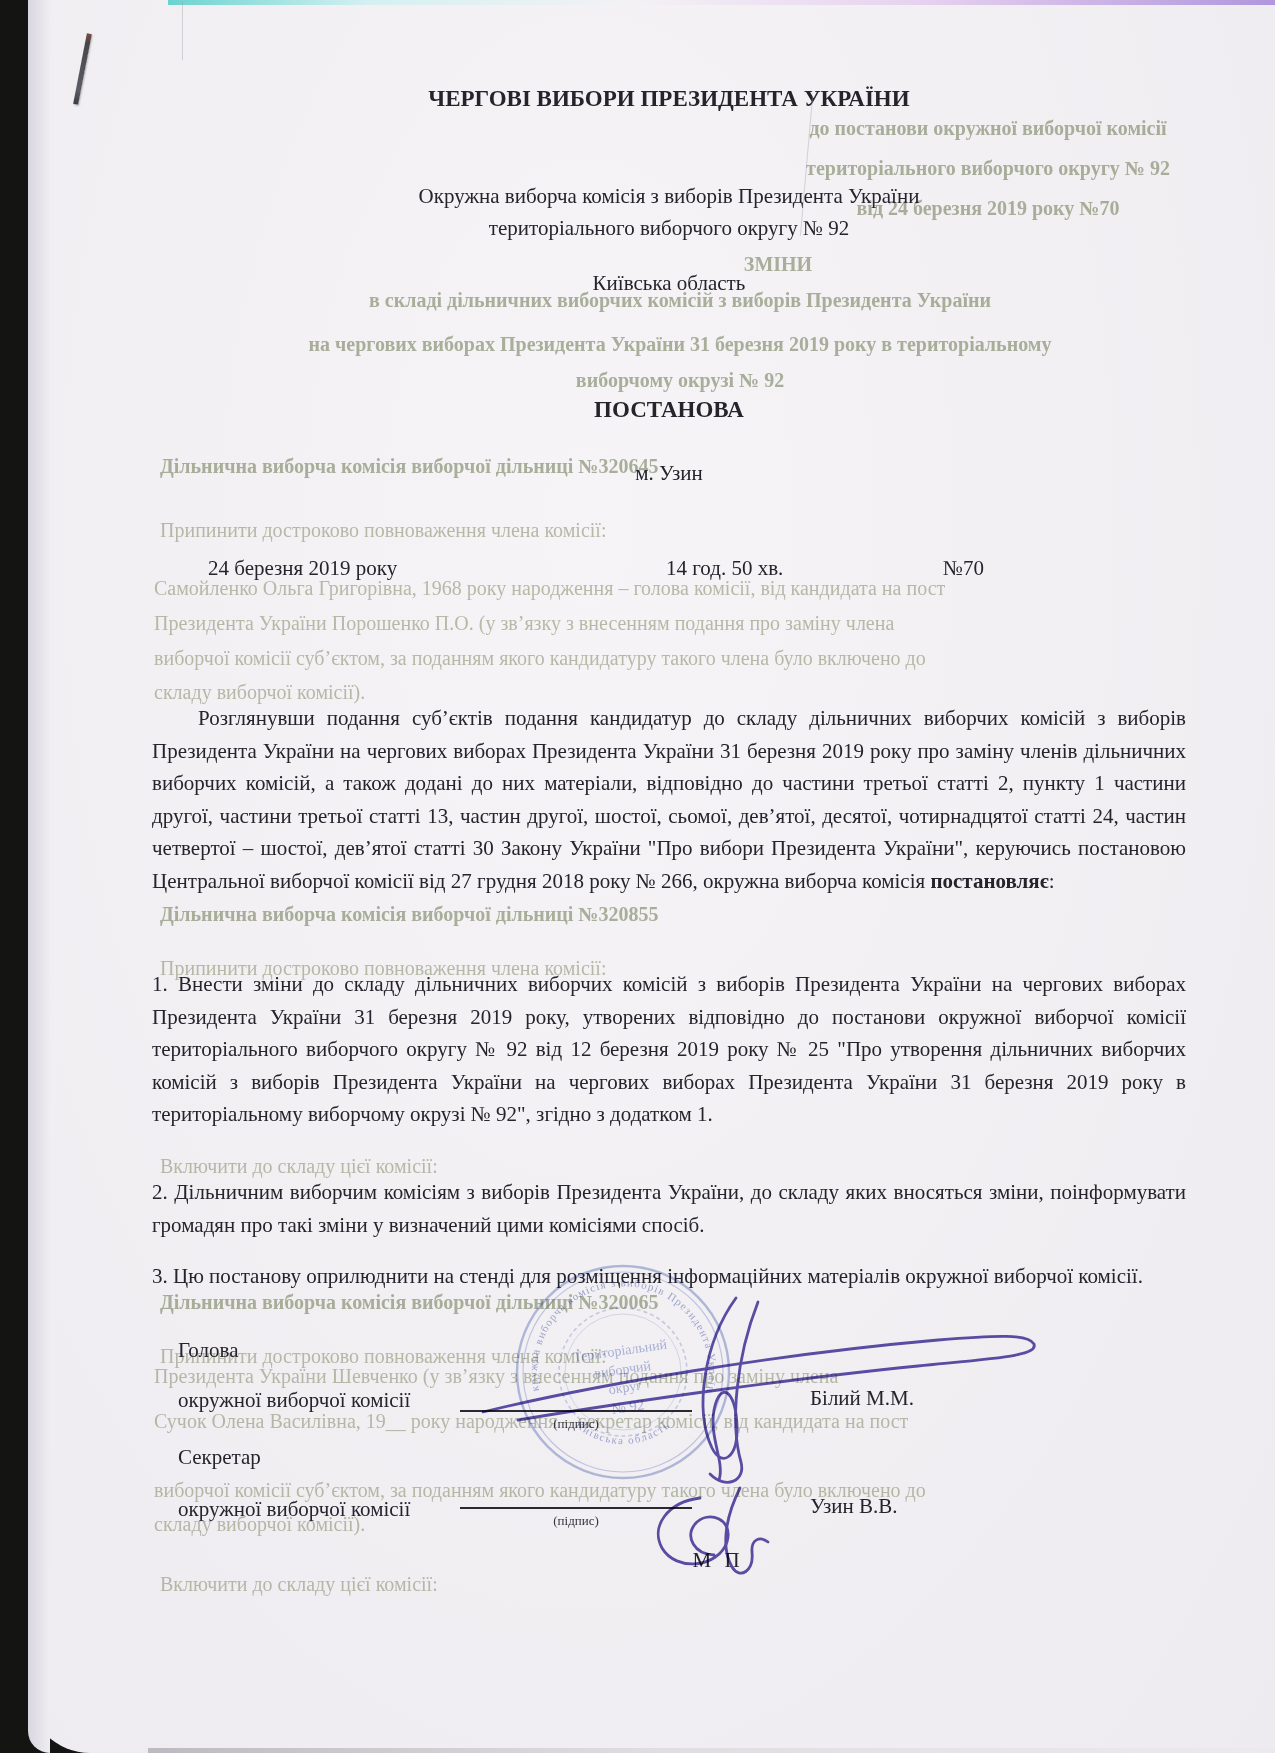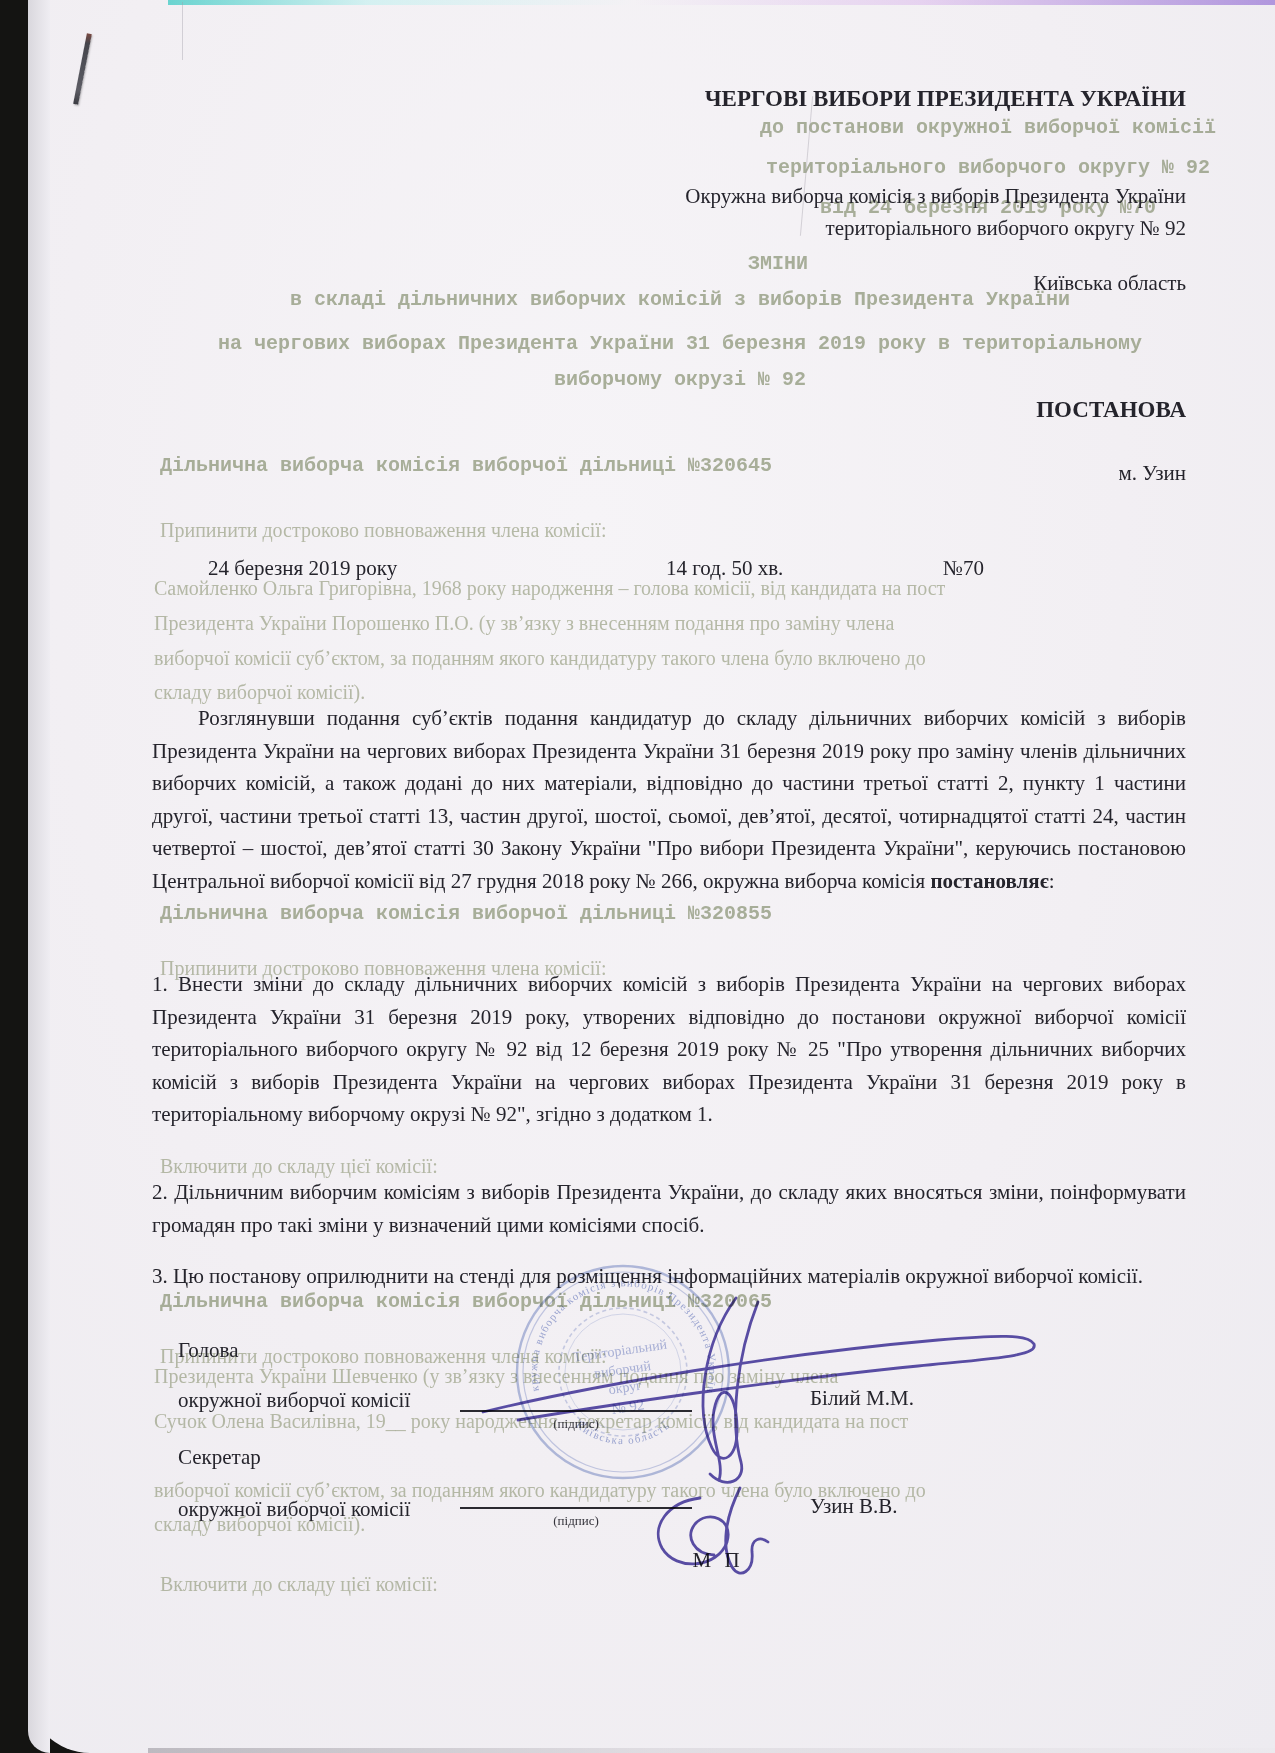--- a/index.html
+++ b/index.html
@@ -15,30 +15,30 @@
          background:linear-gradient(90deg,rgba(0,190,180,.75),rgba(150,240,235,.45) 18%,rgba(255,255,255,0) 42%,
                      rgba(200,140,230,.4) 68%,rgba(110,60,200,.65) 100%);}
   #bottom-edge{position:absolute;left:120px;right:0;bottom:0;height:5px;opacity:.5;
          background:linear-gradient(90deg,#8a878f,#cfccd2 45%,#eae8ec);}
   .crease{position:absolute;background:rgba(160,158,168,.4);}
   #staple{position:absolute;left:80px;top:33px;width:5px;height:72px;transform:rotate(11deg);
          background:linear-gradient(#7a4a42,#45454c 14%,#5c5c64 80%,#3b3b42);box-shadow:1px 1px 2px rgba(0,0,0,.25);}
   
   .t{position:absolute;color:#25242c;}
   .fs21{font-size:21px;} .fs23{font-size:23px;} .bold{font-weight:700;} .ctr{text-align:center;}
-  .col{left:124px;width:1034px;text-align:right;}
+  .col{left:124px;width:1034px;}
   .para{position:absolute;left:124px;width:1034px;font-size:21px;line-height:32.5px;
         text-align:justify;color:#25242c;margin:0;}
   .indent{text-indent:46px;}
   .sig-line{position:absolute;height:2px;background:#2a2930;}
   .sig-caption{position:absolute;font-size:13px;color:#35343c;text-align:center;}
   
   .bleed{position:absolute;font-size:20px;line-height:32px;color:rgba(138,147,114,.60);
          filter:blur(.35px);white-space:nowrap;}
-  .bleed.b{font-weight:700;color:rgba(128,138,104,.66);font-family:Liberation Mono, monospace;}
+  .bleed.b{font-weight:700;color:rgba(128,138,104,.66);}
   #stamp-svg,#ink-svg{position:absolute;mix-blend-mode:multiply;}
   #stamp-svg{left:481px;top:1258px;}
   #ink-svg{left:410px;top:1262px;}
 </style>
 </head>
 <body>
 
 <div id="scan">
   <div id="paper">
     <div id="paper-edge"></div>

